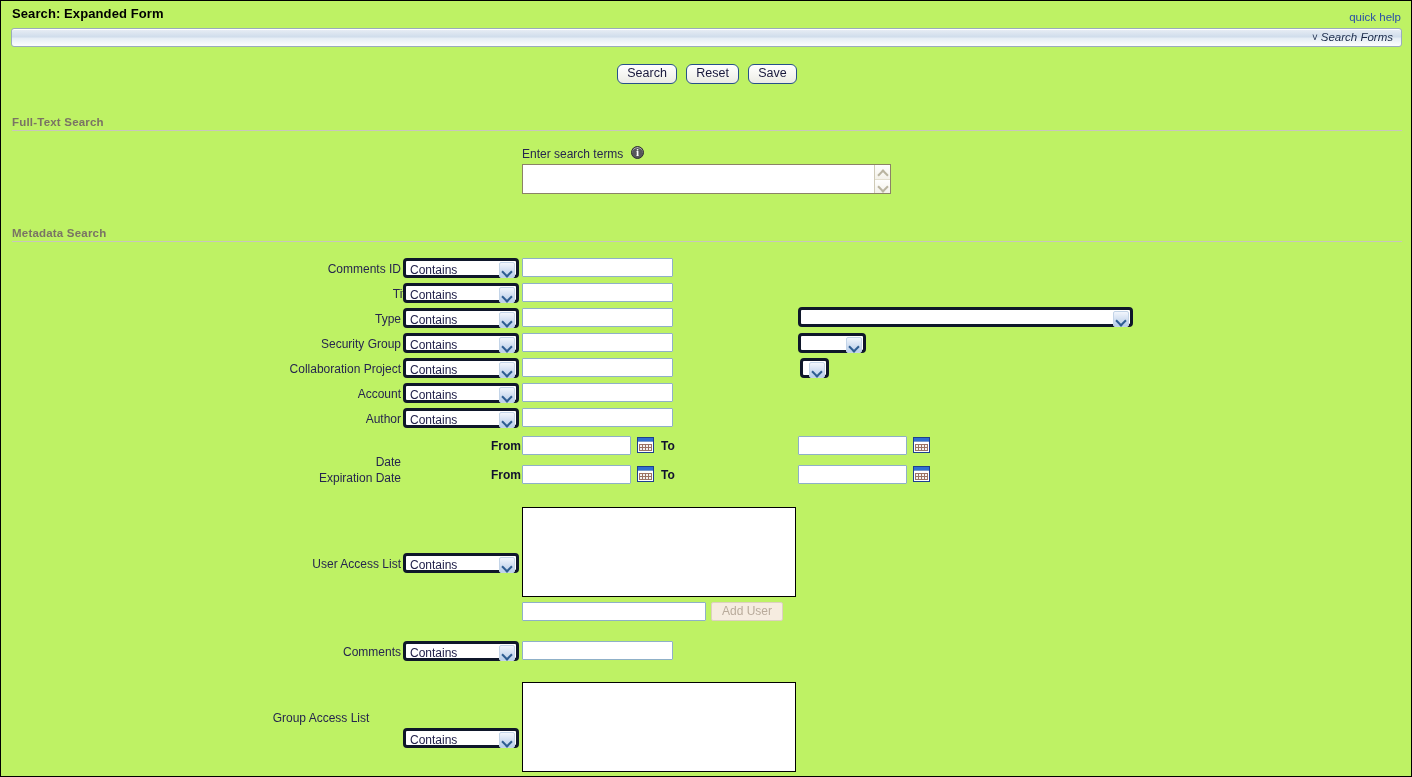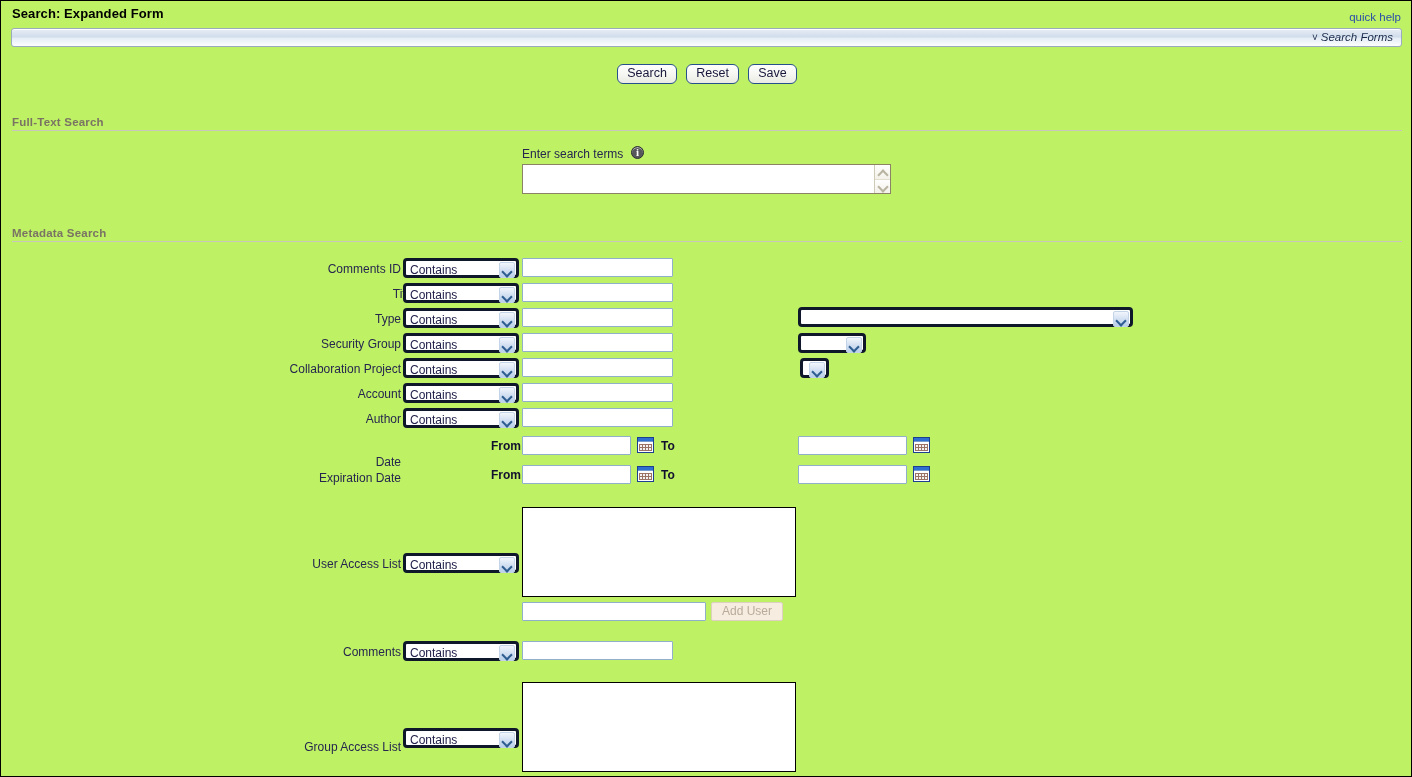--- a/index.html
+++ b/index.html
@@ -417,20 +417,20 @@
   <input class="txt" style="left: 521px; top: 601px; width: 184px;" value="">
   <div class="btn-disabled" style="left:710px; top:601px; width:72px;">Add User</div>
 
   <div class="lbl" style="left:240px; top:644px; width:160px;">Comments</div>
   <div class="sel" style="left:402px; top:640px; width:116px;">
     <span class="seltext">Contains</span>
     <span class="arrowbox"></span>
   </div>
   <input class="txt" style="left: 521px; top: 640px; width: 151px;" value="">
 
-  <div class="lbl" style="left:240px; top:739px; width:160px;">Group Access List</div>
+  <div class="lbl" style="left:240px; top:710px; width:160px;text-align:center;">Group Access List</div>
   <div class="sel" style="left:402px; top:727px; width:116px;">
     <span class="seltext">Contains</span>
     <span class="arrowbox"></span>
   </div>
   <textarea class="ta" style="left: 521px; top: 681px; width: 274px; height: 90px;" value=""></textarea>
 
 </div>
 
 </body></html>

